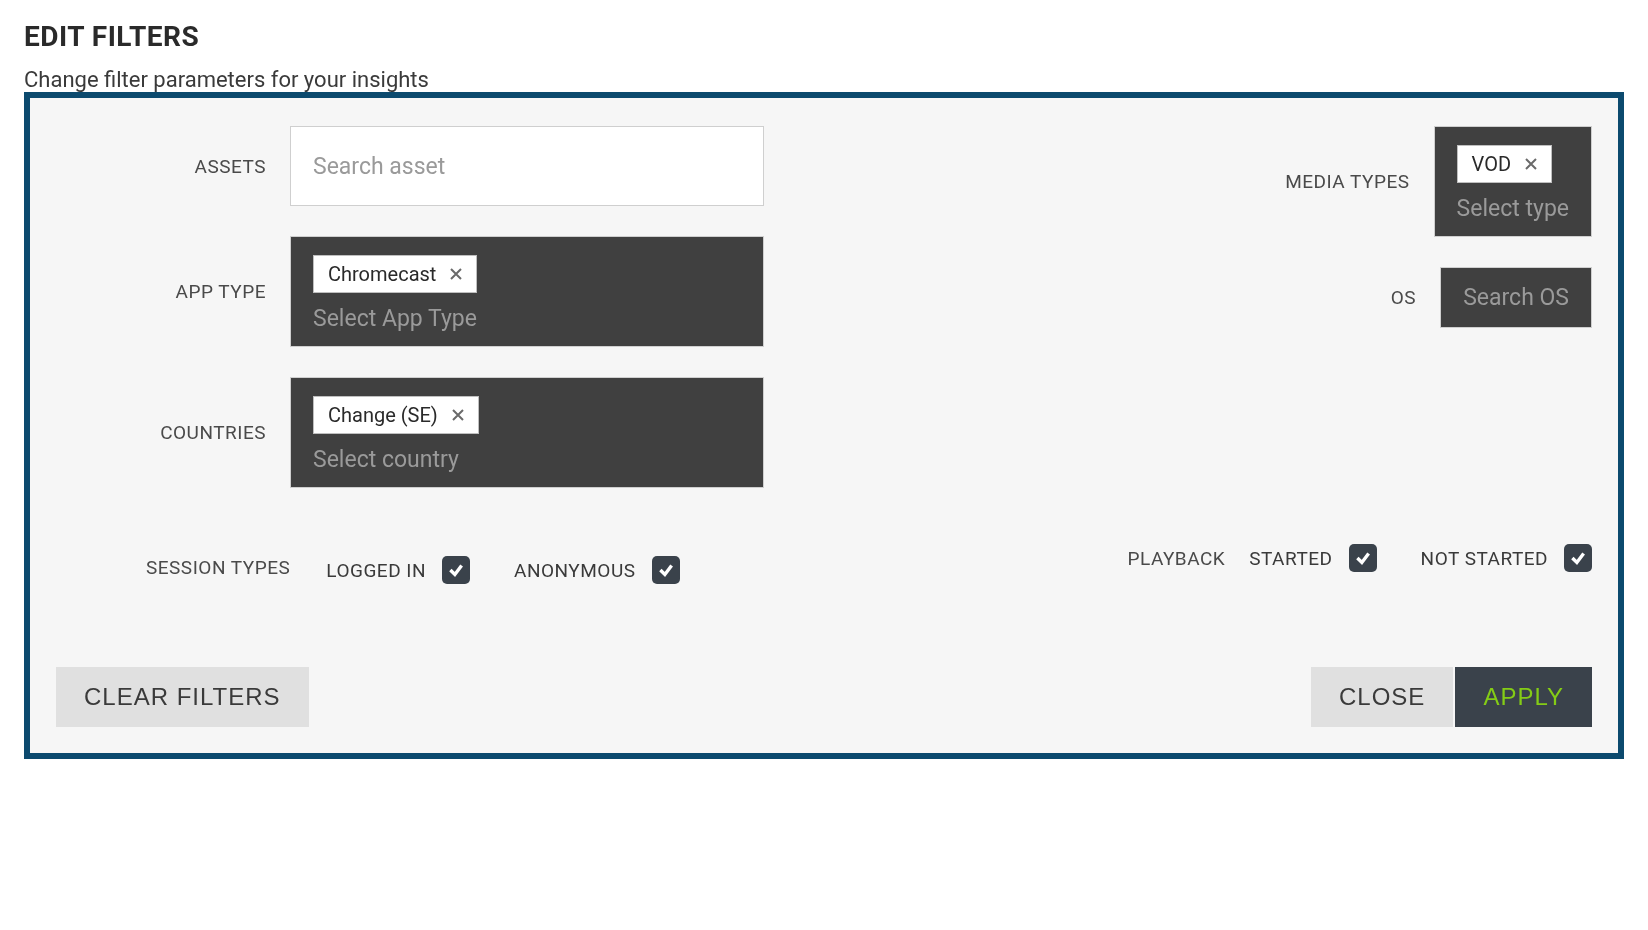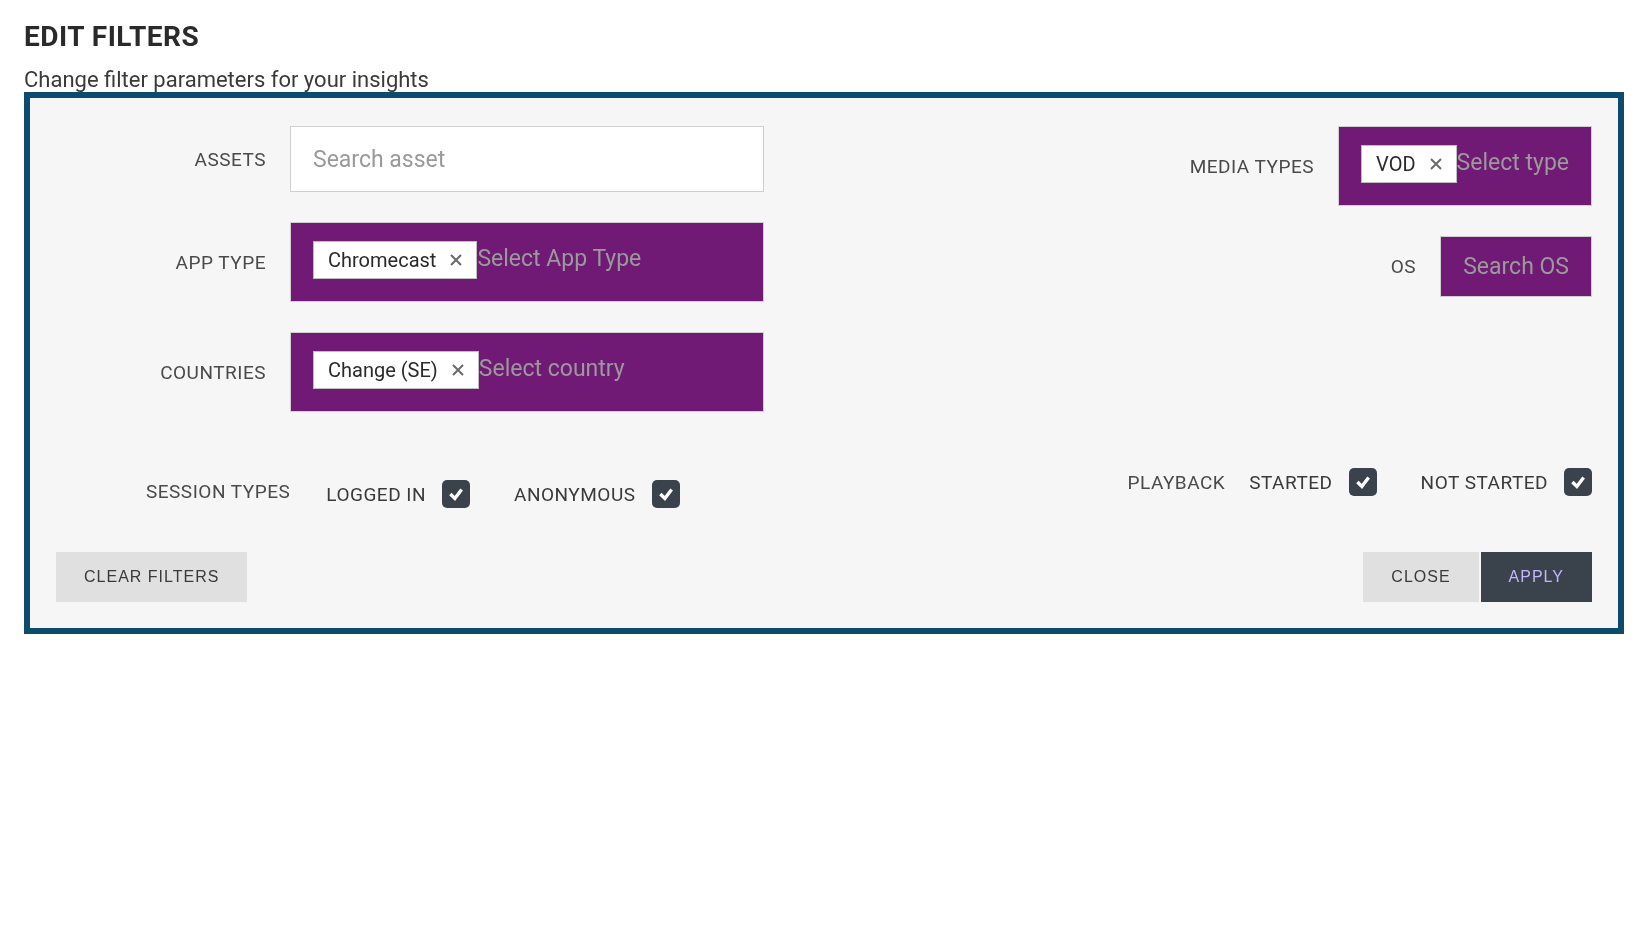--- a/index.html
+++ b/index.html
@@ -50,37 +50,37 @@
       letter-spacing: 0.5px;
       color: #4a4a4a;
       text-transform: uppercase;
     }
     .filter-control {
       flex: 1;
       min-width: 0;
     }
     .search-input {
       width: 100%;
-      height: 66px;
+      height: 80px;
       border: 1px solid #cfcfcf;
       background: #ffffff;
       font-size: 23px;
       color: #333;
       padding: 0 22px;
     }
     .search-input::placeholder {
       color: #9a9a9a;
     }
     .multi-select {
       width: 100%;
       border: 1px solid #cfcfcf;
-      background: #701a75;
+      background: #404040;
       padding: 18px 22px 14px 22px;
       display: flex;
-      flex-direction: row;
+      flex-direction: column;
       align-items: flex-start;
     }
     .multi-select.no-tags {
       padding: 16px 22px;
     }
     .tag {
       display: inline-flex;
       align-items: center;
       border: 1px solid #bfbfbf;
       background: #ffffff;
@@ -167,33 +167,34 @@
       align-items: center;
       gap: 24px;
     }
     .actions-row {
       display: flex;
       justify-content: space-between;
       align-items: center;
     }
     .btn {
       border: none;
-      font-size: 16px;
+      font-size: 24px;
       letter-spacing: 1px;
       padding: 16px 28px;
       cursor: pointer;
       font-weight: 400;
+      margin-top: 39px;
     }
     .btn-light {
       background: #e0e0e0;
       color: #3a3a3a;
     }
     .btn-dark {
       background: #3a424b;
-      color: #c4b5fd;
+      color: #84cc16;
     }
     .actions-right {
       display: flex;
       gap: 2px;
     }
     .col-left {
       display: flex;
       flex-direction: column;
       gap: 30px;
     }

